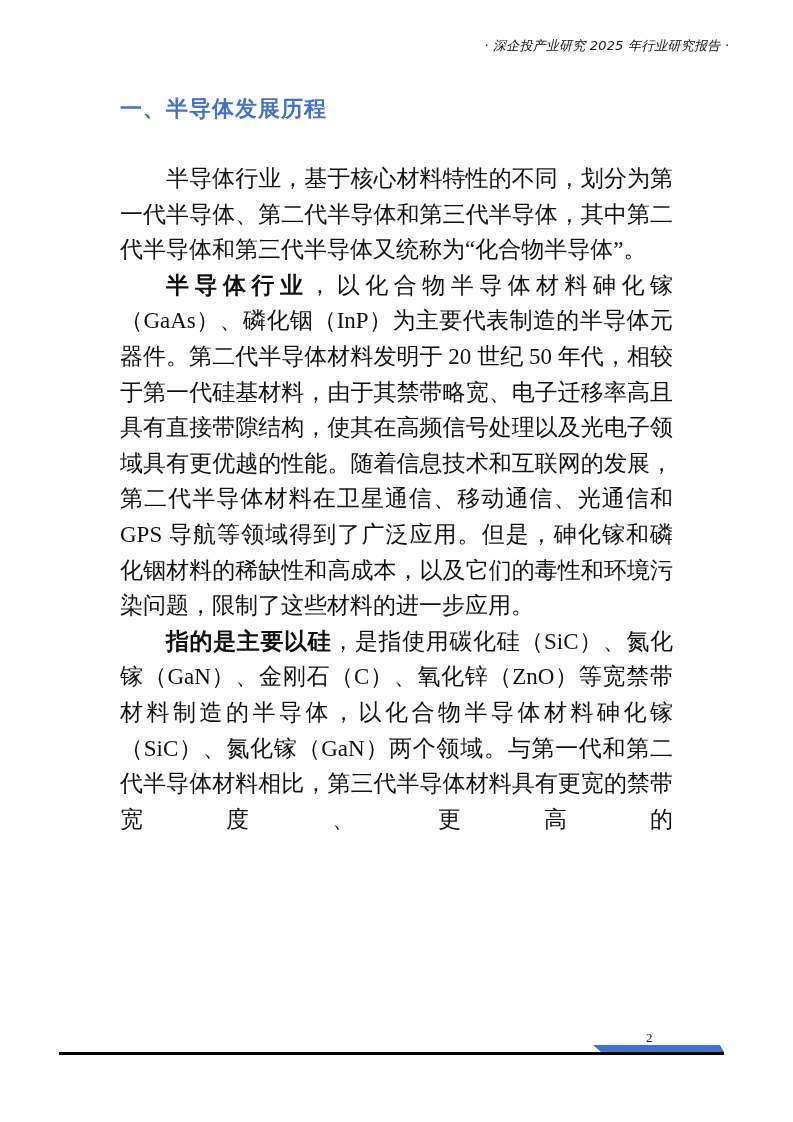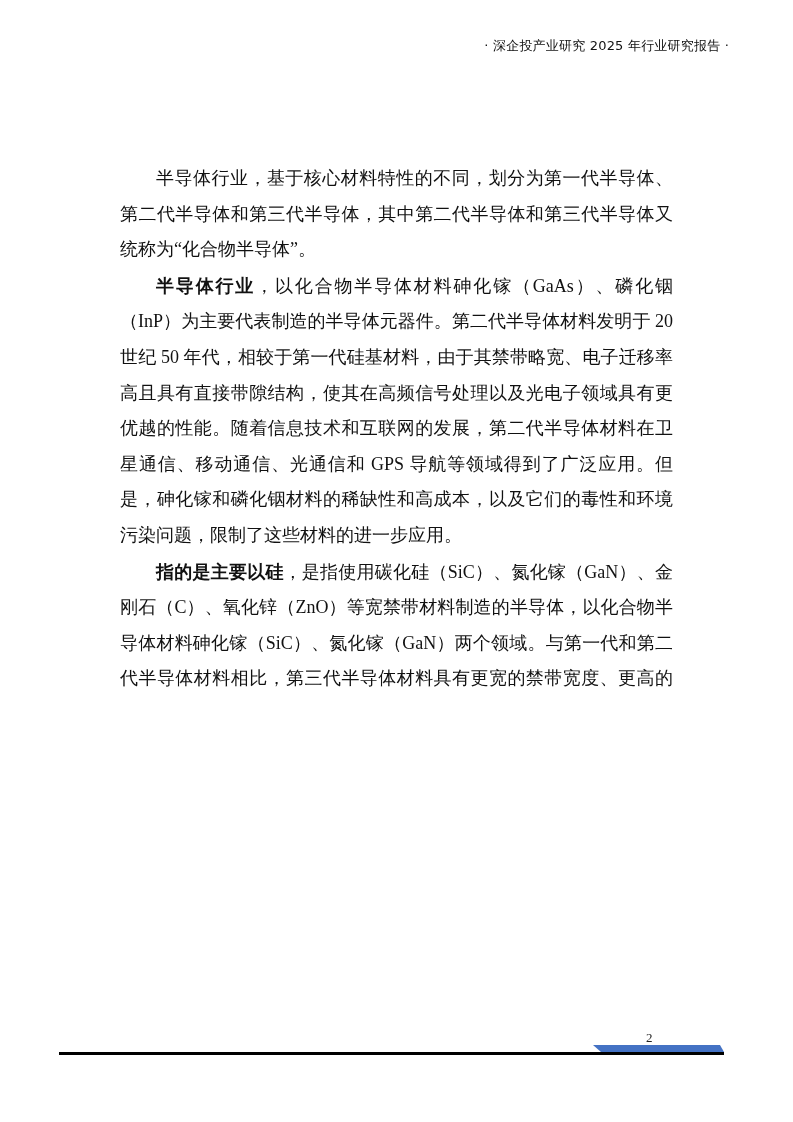--- a/index.html
+++ b/index.html
@@ -1,31 +1,31 @@
 <!DOCTYPE html>
 <html><head>
 <meta charset="utf-8">
 <style>
   html, body { margin: 0; padding: 0; background: #ffffff; }
   body { width: 793px; height: 1122px; position: relative; overflow: hidden; }
   .page { position: absolute; left: 0; top: 0; width: 793px; height: 1122px; background: #ffffff; }
   .running-header {
     position: absolute; top: 37px; right: 64px;
     font-family: "DejaVu Sans", "Liberation Sans", sans-serif;
-    font-size: 13px; color: #111111; letter-spacing: 0.2px; white-space: nowrap;
+    font-size: 13px; color: #111111; letter-spacing: 0.2px; white-space: nowrap; font-style: italic;
   }
   .section-title {
     position: absolute; left: 120px; top: 94px;
     font-family: "DejaVu Sans", "Liberation Sans", sans-serif;
     font-size: 22px; font-weight: bold; color: #4472C4; letter-spacing: 1px; white-space: nowrap;
   }
   .body-text {
     position: absolute; left: 120px; top: 161px; width: 553px;
     font-family: "Liberation Serif", "DejaVu Serif", serif;
-    font-size: 18px; line-height: 35.6px; color: #111111;
+    font-size: 23px; line-height: 35.6px; color: #111111;
     text-align: justify;
   }
   .para { margin: 0; text-indent: 2em; text-align: justify; text-align-last: left; }
   .para .lead { font-family: "DejaVu Sans", "Liberation Sans", sans-serif; font-weight: bold; }
   .sub { font-size: 0.65em; vertical-align: -0.2em; }
   .footer-rule {
     position: absolute; left: 59px; top: 1052px; width: 665px; height: 3px; background: #000000;
   }
   .footer-tab {
     position: absolute; left: 593px; top: 1045px; width: 131px; height: 7px;
@@ -36,20 +36,21 @@
     font-size: 13px; color: #222222;
   }
 </style>
 </head>
 <body>
 
 <div class="page">
 
   <div class="running-header">· 深企投产业研究 2025 年行业研究报告 ·</div>
 
+  <h1 class="section-title" style="margin:0;">一、半导体发展历程</h1>
 
   <div class="body-text">
     <p class="para">
       <span>半导体行业，基于核心材料特性的不同，划分为第一代半导体、第二代半导体和第三代半导体，其中第二代半导体和第三代半导体又统称为“化合物半导体”。</span>
     </p>
     <p class="para"><span class="lead">半导体行业</span><span>，以化合物半导体材料砷化镓（GaAs）、磷化铟（InP）为主要代表制造的半导体元器件。第二代半导体材料发明于 20 世纪 50 年代，相较于第一代硅基材料，由于其禁带略宽、电子迁移率高且具有直接带隙结构，使其在高频信号处理以及光电子领域具有更优越的性能。随着信息技术和互联网的发展，第二代半导体材料在卫星通信、移动通信、光通信和 GPS 导航等领域得到了广泛应用。但是，砷化镓和磷化铟材料的稀缺性和高成本，以及它们的毒性和环境污染问题，限制了这些材料的进一步应用。</span></p>
     <p class="para" style="text-align-last: justify;"><span class="lead">指的是主要以硅</span><span>，是指使用碳化硅（SiC）、氮化镓（GaN）、金刚石（C）、氧化锌（ZnO）等宽禁带材料制造的半导体，以化合物半导体材料砷化镓（SiC）、氮化镓（GaN）两个领域。与第一代和第二代半导体材料相比，第三代半导体材料具有更宽的禁带宽度、更高的</span></p>
   </div>
 
   <div class="page-number">2</div>

